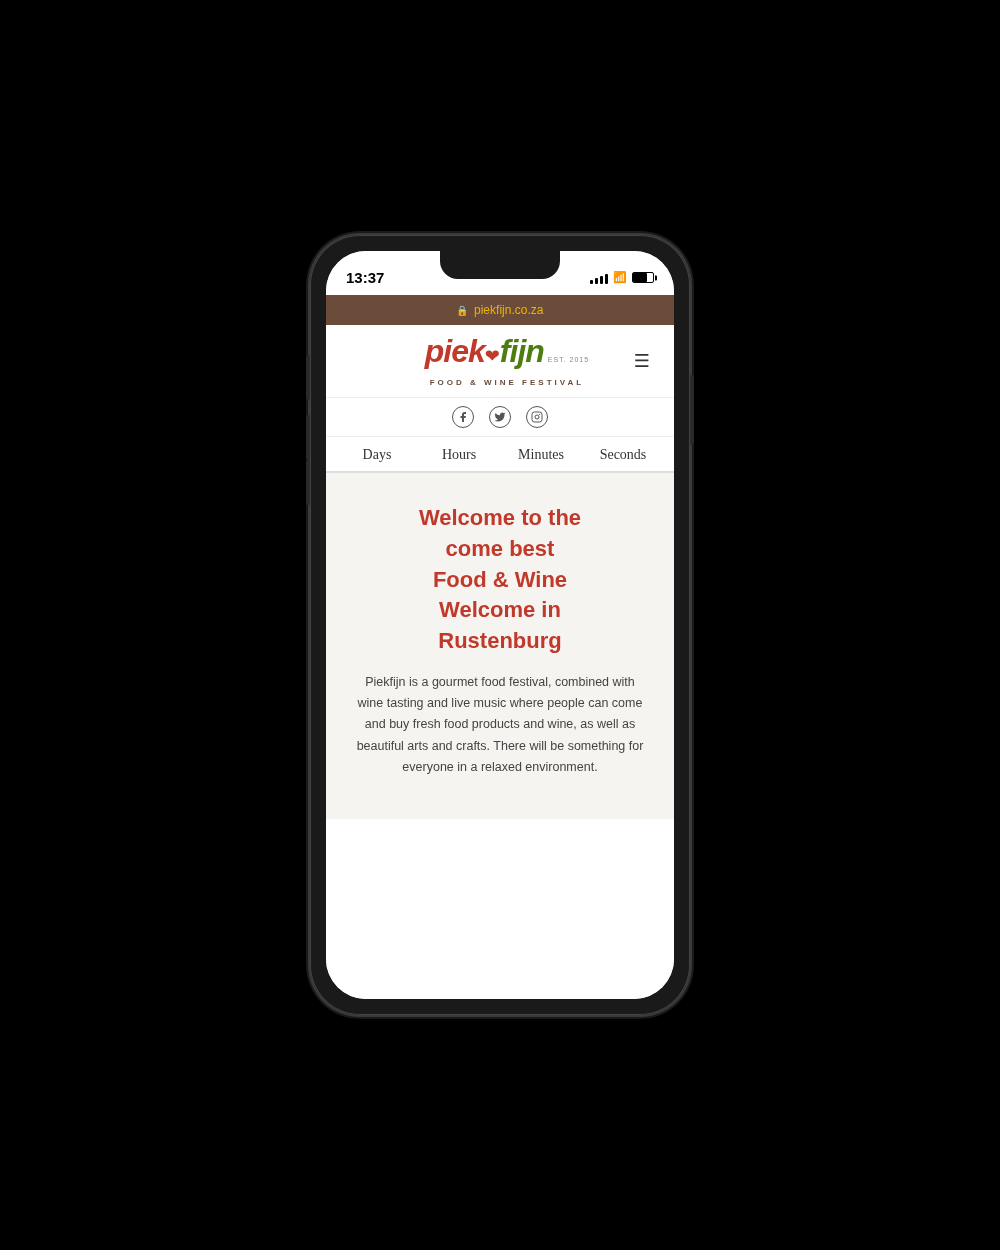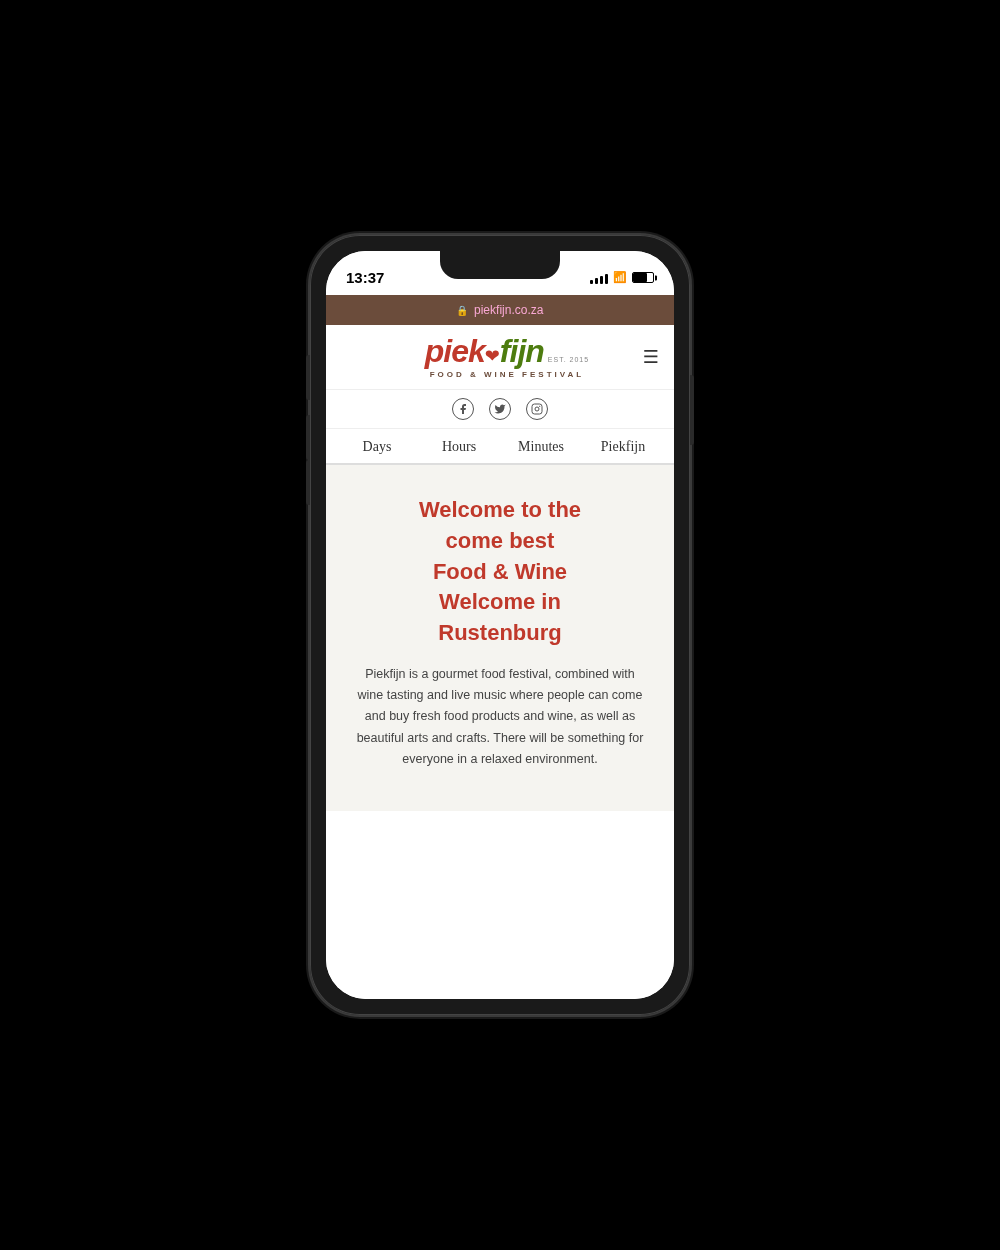--- a/index.html
+++ b/index.html
@@ -152,54 +152,54 @@
       justify-content: center;
       gap: 5px;
     }
 
     .lock-icon {
       color: #ccc;
       font-size: 10px;
     }
 
     .url-text {
-      color: #f9a8d4;
+      color: #eab308;
       font-size: 12px;
     }
 
     
     .website-content {
       background: #fff;
       height: calc(748px - 44px - 30px);
       overflow: hidden;
     }
 
     
     .site-header {
       background: #fff;
-      padding: 10px 15px;
+      padding: 10px 24px;
       display: flex;
       align-items: center;
       justify-content: space-between;
       border-bottom: 1px solid #eee;
     }
 
     .logo-area {
       display: flex;
       flex-direction: column;
       align-items: center;
     }
 
     .logo-subtitle {
       font-size: 8px;
       letter-spacing: 3px;
       color: #6b4c3b;
       text-transform: uppercase;
       font-weight: 600;
-      margin-top: 3px;
+      margin-top: 11px;
     }
 
     .menu-icon {
       font-size: 18px;
       color: #333;
       cursor: pointer;
     }
 
     
     .social-bar {
@@ -351,21 +351,21 @@
           <div class="countdown-item">
             <span class="countdown-label">Days</span>
           </div>
           <div class="countdown-item">
             <span class="countdown-label">Hours</span>
           </div>
           <div class="countdown-item">
             <span class="countdown-label">Minutes</span>
           </div>
           <div class="countdown-item">
-            <span class="countdown-label">Piekfijn</span>
+            <span class="countdown-label">Seconds</span>
           </div>
         </div>
       </div>
 
       <div class="welcome-section">
         <div class="welcome-heading">
           <span>Welcome to the</span><br>
           <span>come best</span><br>
           <span>Food &amp; Wine</span><br>
           <span>Welcome in</span><br>

